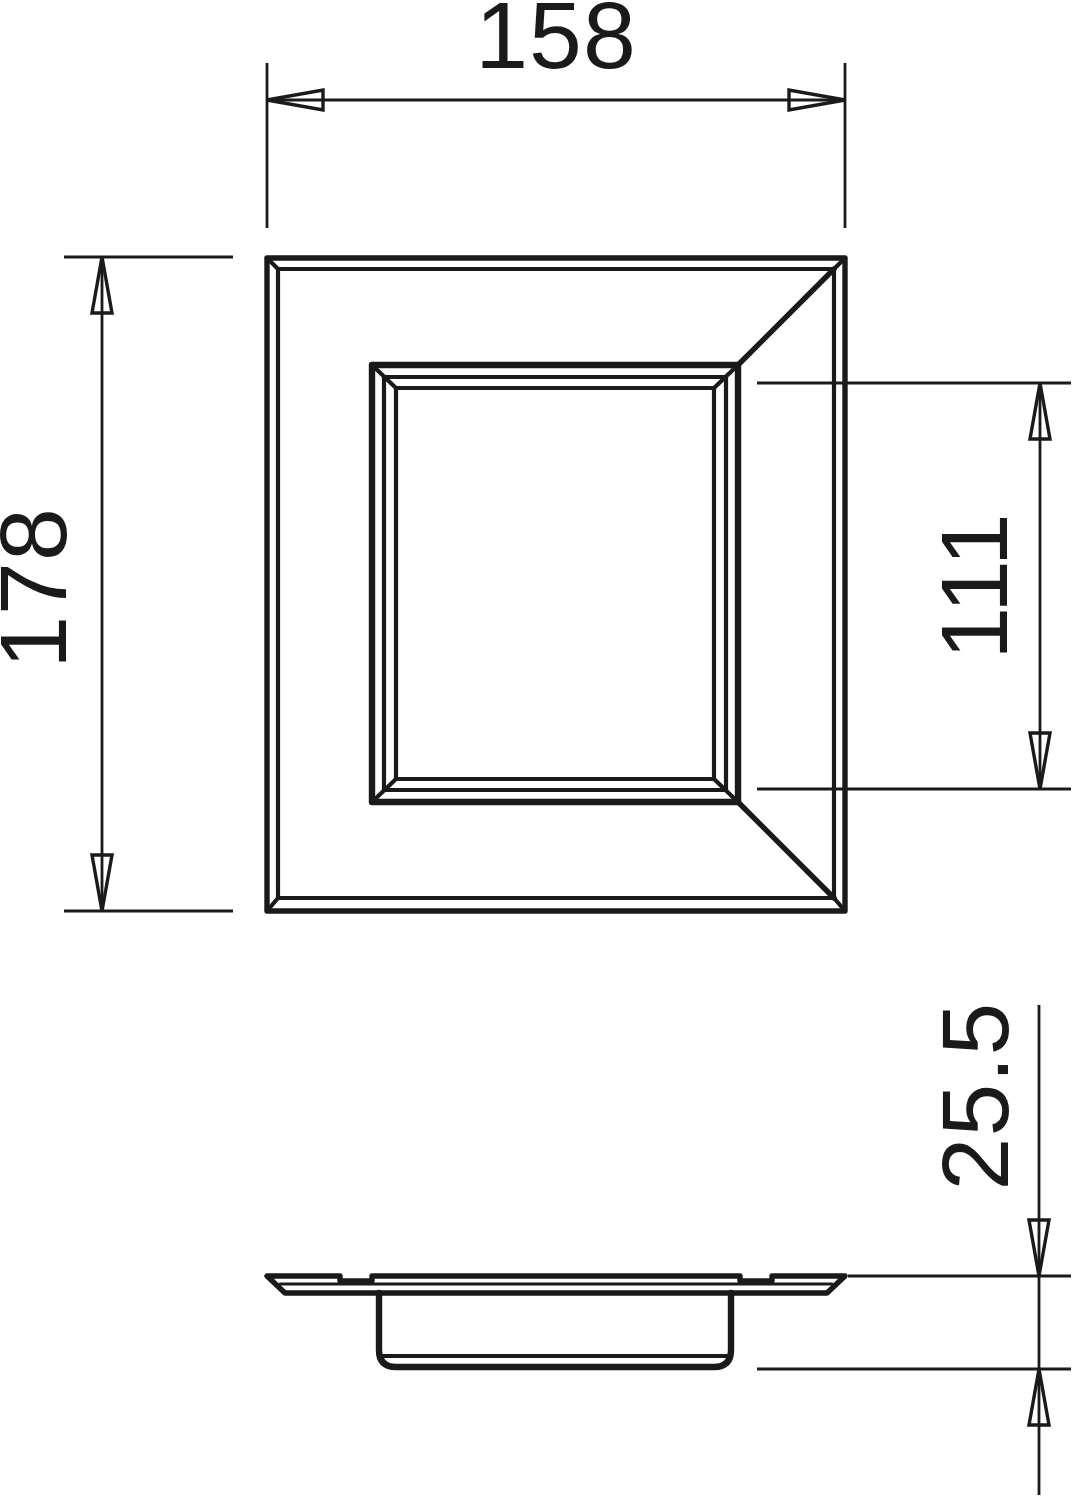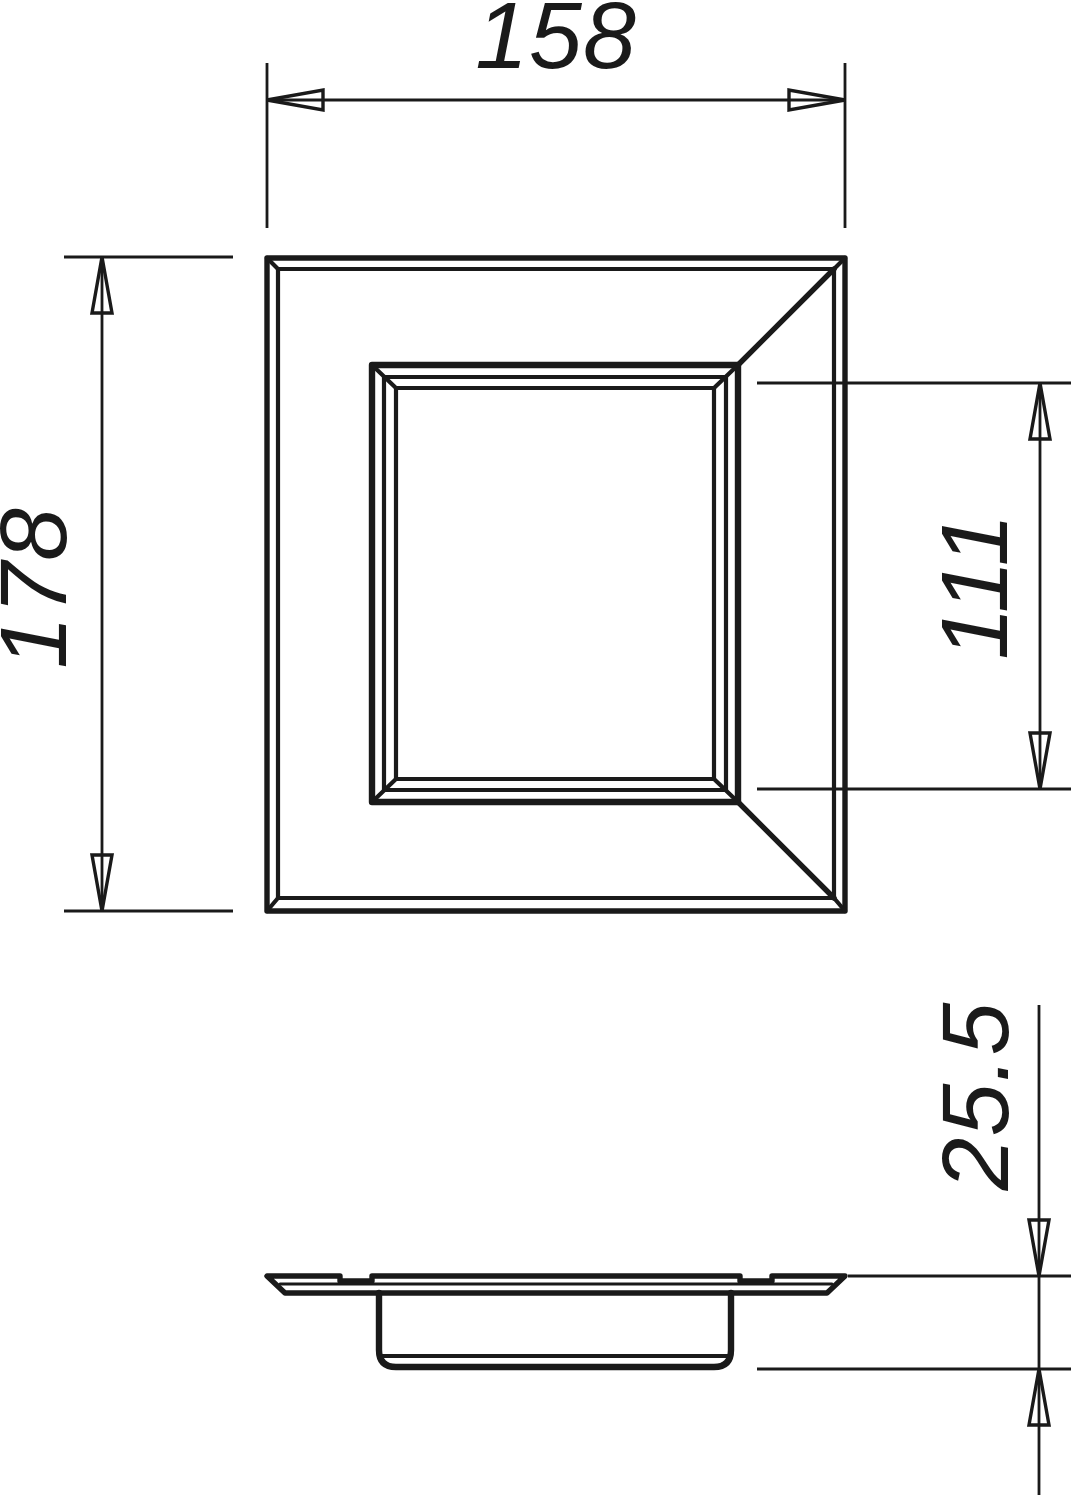--- a/index.html
+++ b/index.html
@@ -1,17 +1,17 @@
 <!DOCTYPE html>
 <html style="--line: #1a1a1a; --bg: #ffffff;"><head>
 <meta charset="utf-8">
 <style>
   :root { --line:#1a1a1a; --bg:#ffffff; }
   html,body { margin:0; padding:0; background:var(--bg); }
-  .canvas { width:1077px; height:1500px; position:relative; background:var(--bg);font-style:italic; }
+  .canvas { width:1077px; height:1500px; position:relative; background:var(--bg); }
   svg { display:block; }
   
   .obj path, .obj rect { fill:none; stroke:var(--line); stroke-linejoin:round; stroke-linecap:round; }
   .w6 { stroke-width:6.4; }
   .w5 { stroke-width:5.4; }
   .w4 { stroke-width:4.2; }
   .w3 { stroke-width:3.2; }
   
   .dim path { fill:none; stroke:var(--line); stroke-linecap:butt; }
   .thin { stroke-width:2.8; }

